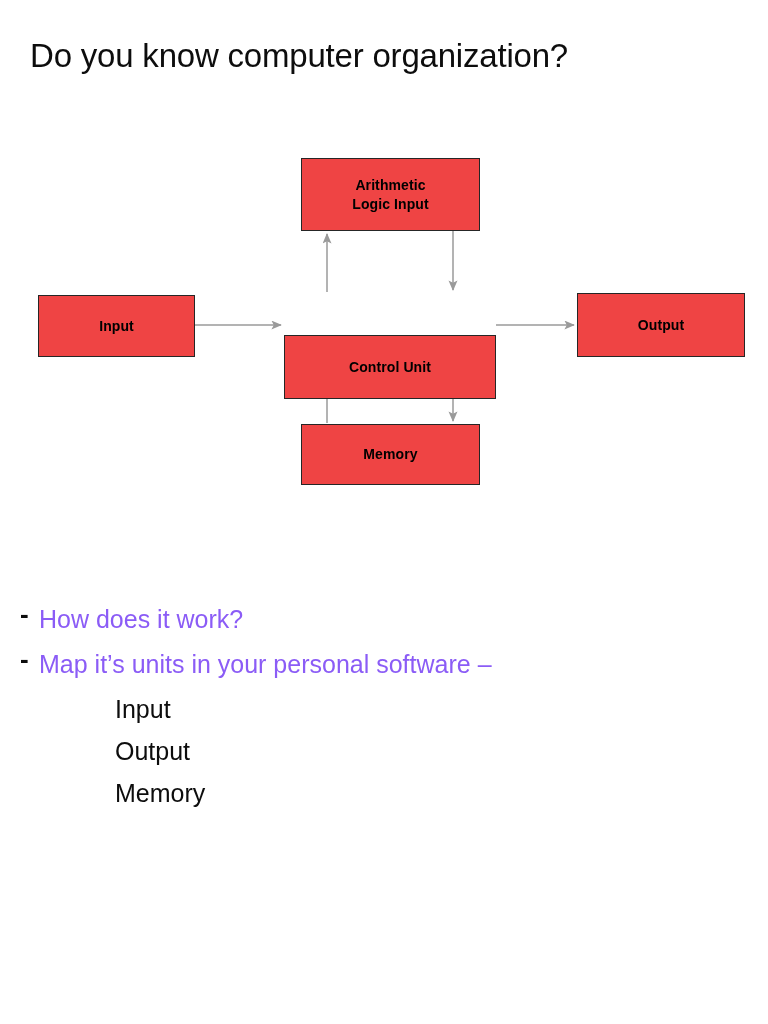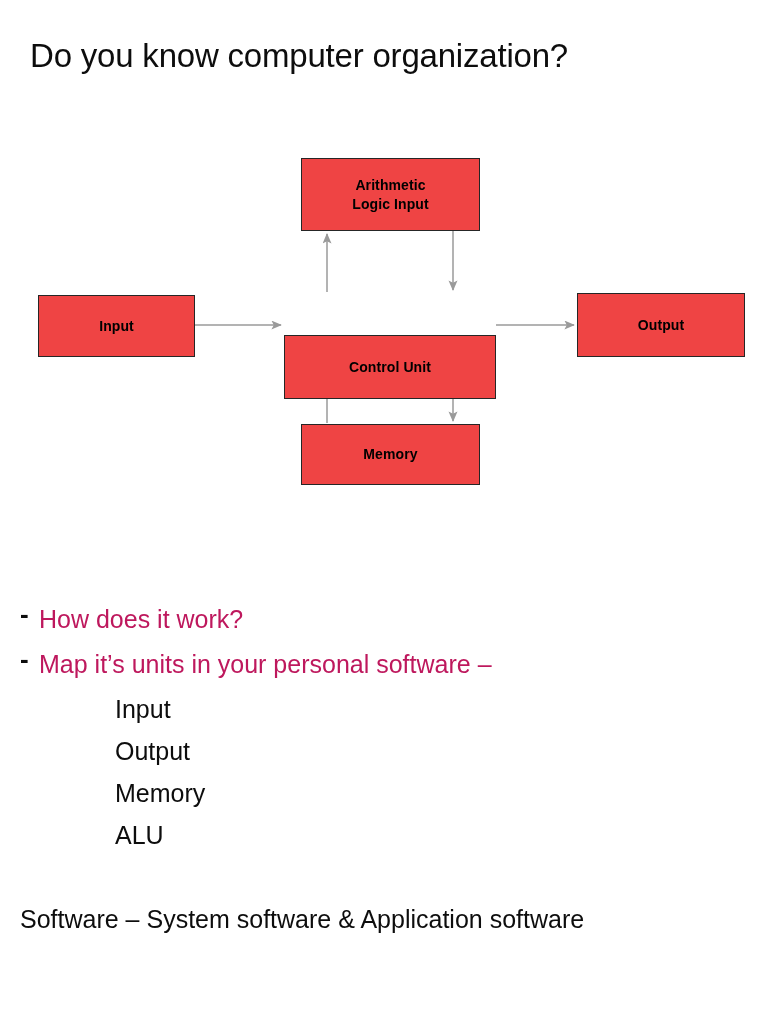--- a/index.html
+++ b/index.html
@@ -91,21 +91,21 @@
     font-size: 26px;
     font-weight: bold;
     line-height: 26px;
     color: #0d0d0d;
     position: relative;
     top: -5px;
   }
   .bullet-text {
     font-size: 25px;
     line-height: 42px;
-    color: #be185d;
+    color: #8b5cf6;
     white-space: nowrap;
   }
   .sub-item {
     padding-left: 115px;
     font-size: 25px;
     line-height: 42px;
     color: #0d0d0d;
     white-space: nowrap;
   }
   #spacer-line { height: 42px; }
@@ -177,19 +177,17 @@
   </div>
 
   <div class="bullet-row">
     <span class="bullet-marker">-</span>
     <span class="bullet-text">Map it’s units in your personal software –</span>
   </div>
 
   <div class="sub-item">Input</div>
   <div class="sub-item">Output</div>
   <div class="sub-item">Memory</div>
-  <div class="sub-item">ALU</div>
 
   <div id="spacer-line"></div>
 
-  <div id="closing-line">Software – System software &amp; Application software</div>
 
 </div>
 
 </body></html>

